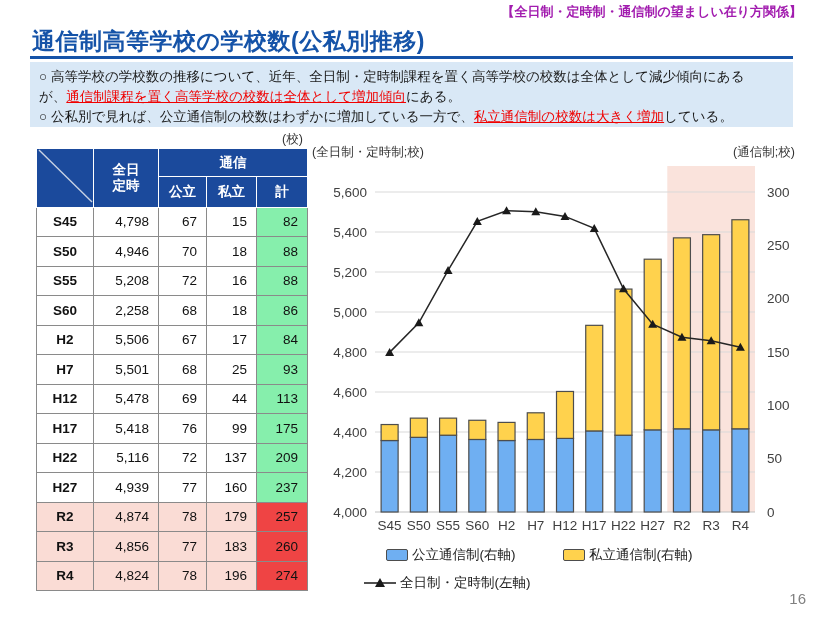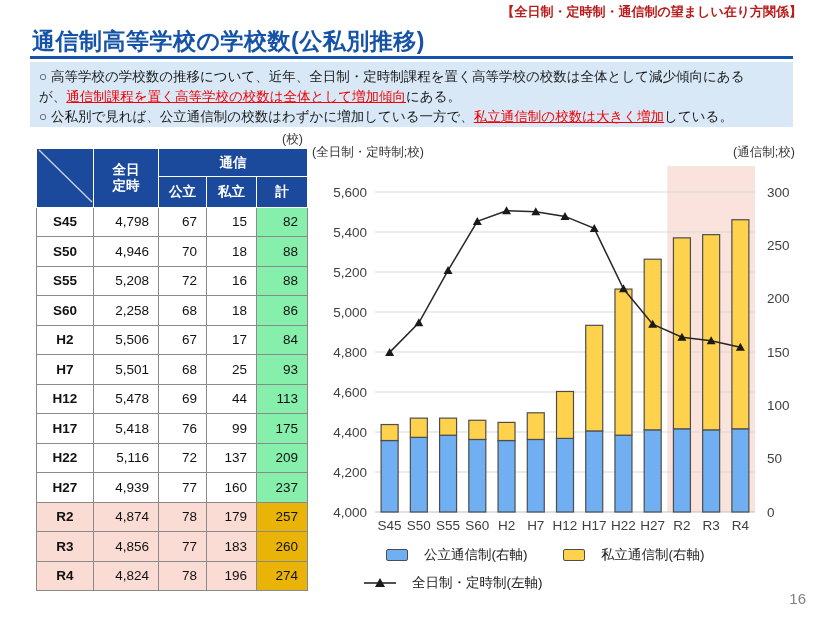--- a/index.html
+++ b/index.html
@@ -1,20 +1,20 @@
 <!DOCTYPE html>
 <html><head>
 <meta charset="utf-8">
 <style>
   *{margin:0;padding:0;box-sizing:border-box}
   html,body{width:824px;height:618px}
   body{position:relative;background:#fff;overflow:hidden;
        font-family:"Liberation Sans","DejaVu Sans",sans-serif;color:#222}
 
-  .kicker{position:absolute;top:3px;right:22px;font-size:13px;font-weight:bold;color:#b91c1c}
+  .kicker{position:absolute;top:3px;right:22px;font-size:13px;font-weight:bold;color:#a21caf}
   .page-title{position:absolute;left:32px;top:26px;font-size:23px;font-weight:bold;color:#1553A8;letter-spacing:.5px}
   .title-rule{position:absolute;left:30px;top:56px;width:763px;height:3px;background:#1553A8}
 
   .info-box{position:absolute;left:30px;top:62px;width:763px;height:65px;background:#D9E8F6;
             padding:5px 9px 4px 9px;font-size:13.5px;line-height:20px;color:#1a1a1a}
   .info-box p{margin:0}
   .red-u{color:#F00000;text-decoration:underline}
 
   .unit-label{position:absolute;left:282px;top:131px;font-size:12.5px;color:#333}
 
@@ -24,25 +24,25 @@
                        vertical-align:middle;line-height:1.15}
   .data-table thead tr:first-child th{height:26px}
   .data-table thead tr:last-child th{height:28px}
   .data-table th.diag{padding:0;position:relative}
   .data-table th.no-top{border-top-color:#1B4A9C}
   .data-table tbody th,.data-table tbody td{border:1px solid #8a8a8a;height:29.5px;background:#fff}
   .data-table tbody th{font-weight:bold;text-align:center}
   .data-table tbody td{text-align:right;padding-right:9px}
   .data-table tbody td.sum{background:#86efac}
   .data-table tbody tr.hl th,.data-table tbody tr.hl td{background:#FADCD5}
-  .data-table tbody tr.hl td.sum{background:#eab308}
+  .data-table tbody tr.hl td.sum{background:#ef4444}
 
   .chart-wrap{position:absolute;left:310px;top:140px;width:510px;height:475px}
   .chart-wrap svg text{font-family:"Liberation Sans","DejaVu Sans",sans-serif}
-  .lg{position:absolute;display:flex;align-items:center;gap:16px;font-size:13.5px;color:#222;white-space:nowrap}
+  .lg{position:absolute;display:flex;align-items:center;gap:4px;font-size:13.5px;color:#222;white-space:nowrap}
   .sw{display:inline-block;width:22px;height:12px;border:1.3px solid #4D4D4D;border-radius:2px}
   .sw-blue{background:#6FAFF2}
   .sw-yellow{background:#FFD24D}
   .source-note{position:absolute;left:270px;top:438px;font-size:11px;color:#333;white-space:nowrap}
   .page-number{position:absolute;right:18px;top:590px;font-size:15px;color:#808080}
 </style>
 </head>
 <body>
 
 <div class="kicker">【全日制・定時制・通信制の望ましい在り方関係】</div>

